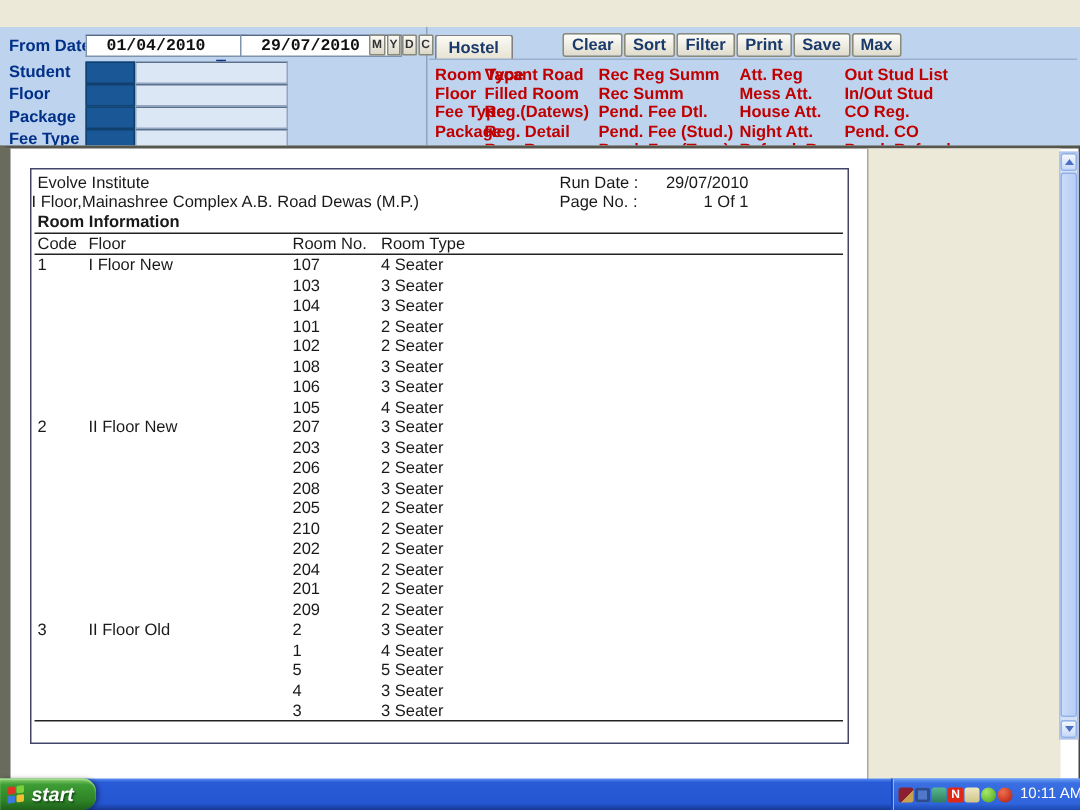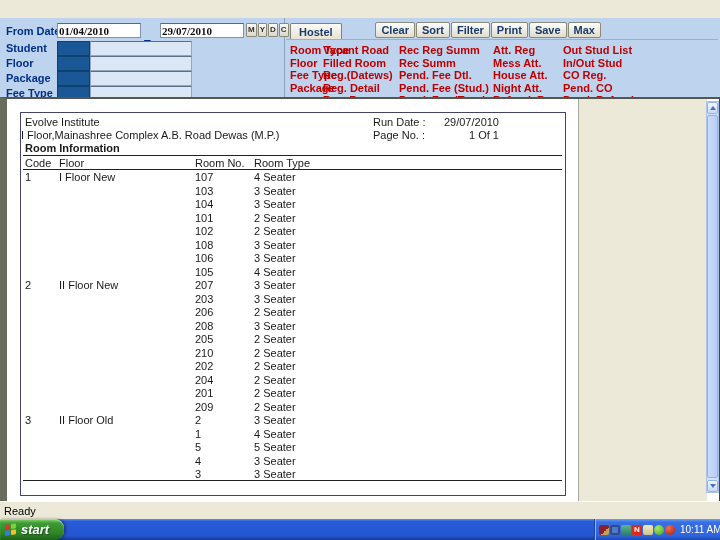--- a/index.html
+++ b/index.html
@@ -22,22 +22,22 @@
   .wbtn.red{background:linear-gradient(180deg,#f2a183 0%,#e25a33 55%,#c43c18 100%);}
   .glyph-min{width:7px;height:2px;background:#fff;margin-top:7px;}
   .glyph-restore{width:7px;height:6px;border:1px solid #fff;border-top-width:2px;}
 
   
   .toolbar{position:absolute;top:18px;left:0;right:0;height:79px;background:#bdd3ee;
     border-bottom:1px solid #68788f;box-sizing:content-box;}
   .filter-form{position:absolute;left:0;top:0;width:285px;height:100%;border-right:1px solid #8fa3bd;box-sizing:border-box;}
   .flabel{position:absolute;color:#003087;font-weight:bold;font-size:11px;white-space:nowrap;}
   .date-input{position:absolute;height:13px;width:80px;border:1px solid #7f93ad;border-top-color:#55688a;
-    background:#fff;font-family:Liberation Serif, serif;font-size:11px;font-weight:bold;color:#111;
-    padding:0 1px;box-sizing:content-box;}
+    background:#fff;font-family:Liberation Mono, monospace;font-size:11px;font-weight:bold;color:#111;
+    padding:0 13px;box-sizing:content-box;}
   .date-mode-buttons{position:absolute;left:246px;top:5px;display:flex;gap:1px;}
   .mini-btn{height:14px;min-width:9px;padding:0 1px;font-size:8px;font-weight:bold;color:#333;
     background:linear-gradient(#fbfaf6,#dcd8c8);border:1px solid #8a8a7a;border-radius:1px;cursor:pointer;
     font-family:"Liberation Sans",sans-serif;line-height:1;}
   .ffrow{position:absolute;left:0;width:100%;height:13px;}
   .fdark{position:absolute;left:57px;top:0;width:31px;height:13px;background:#1a5796;border:1px solid #10406e;cursor:text;}
   .flight{position:absolute;left:90px;top:0;width:100px;height:13px;background:#dce7f5;
     border:1px solid #92a6c0;border-top-color:#5a708c;cursor:text;}
 
   
@@ -375,23 +375,20 @@
       <div class="sb-btn sb-up">
           <span class="tri-up"></span>
         </div>
       <div class="sb-thumb"></div>
       <div class="sb-btn sb-down">
           <span class="tri-down"></span>
         </div>
     </div>
   </div>
 
-  <div class="statusbar">
-    <span>Ready</span>
-  </div>
 
   <div class="taskbar">
     <button class="start-btn">
       <span class="xp-flag">
         <i class="fl-r"></i>
           <i class="fl-g"></i>
           <i class="fl-b"></i>
           <i class="fl-y"></i>
       </span>
       <span class="start-label">start</span>

